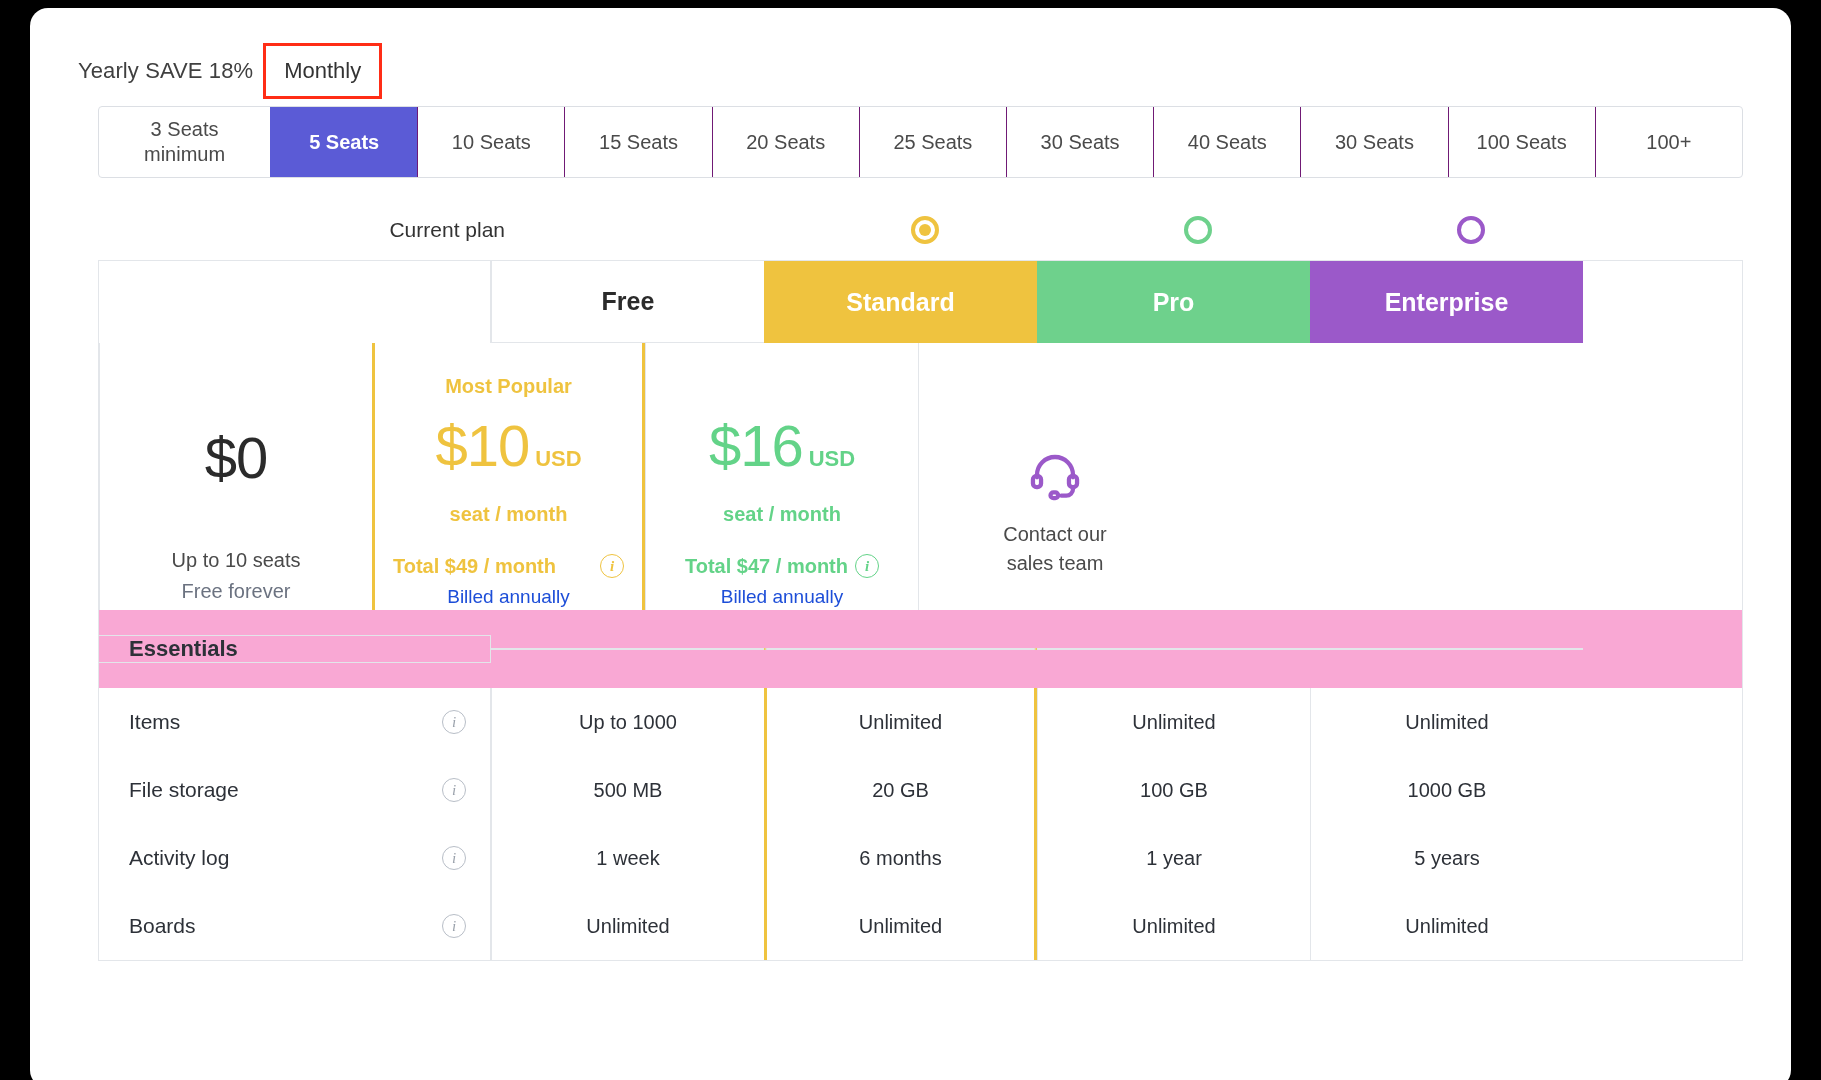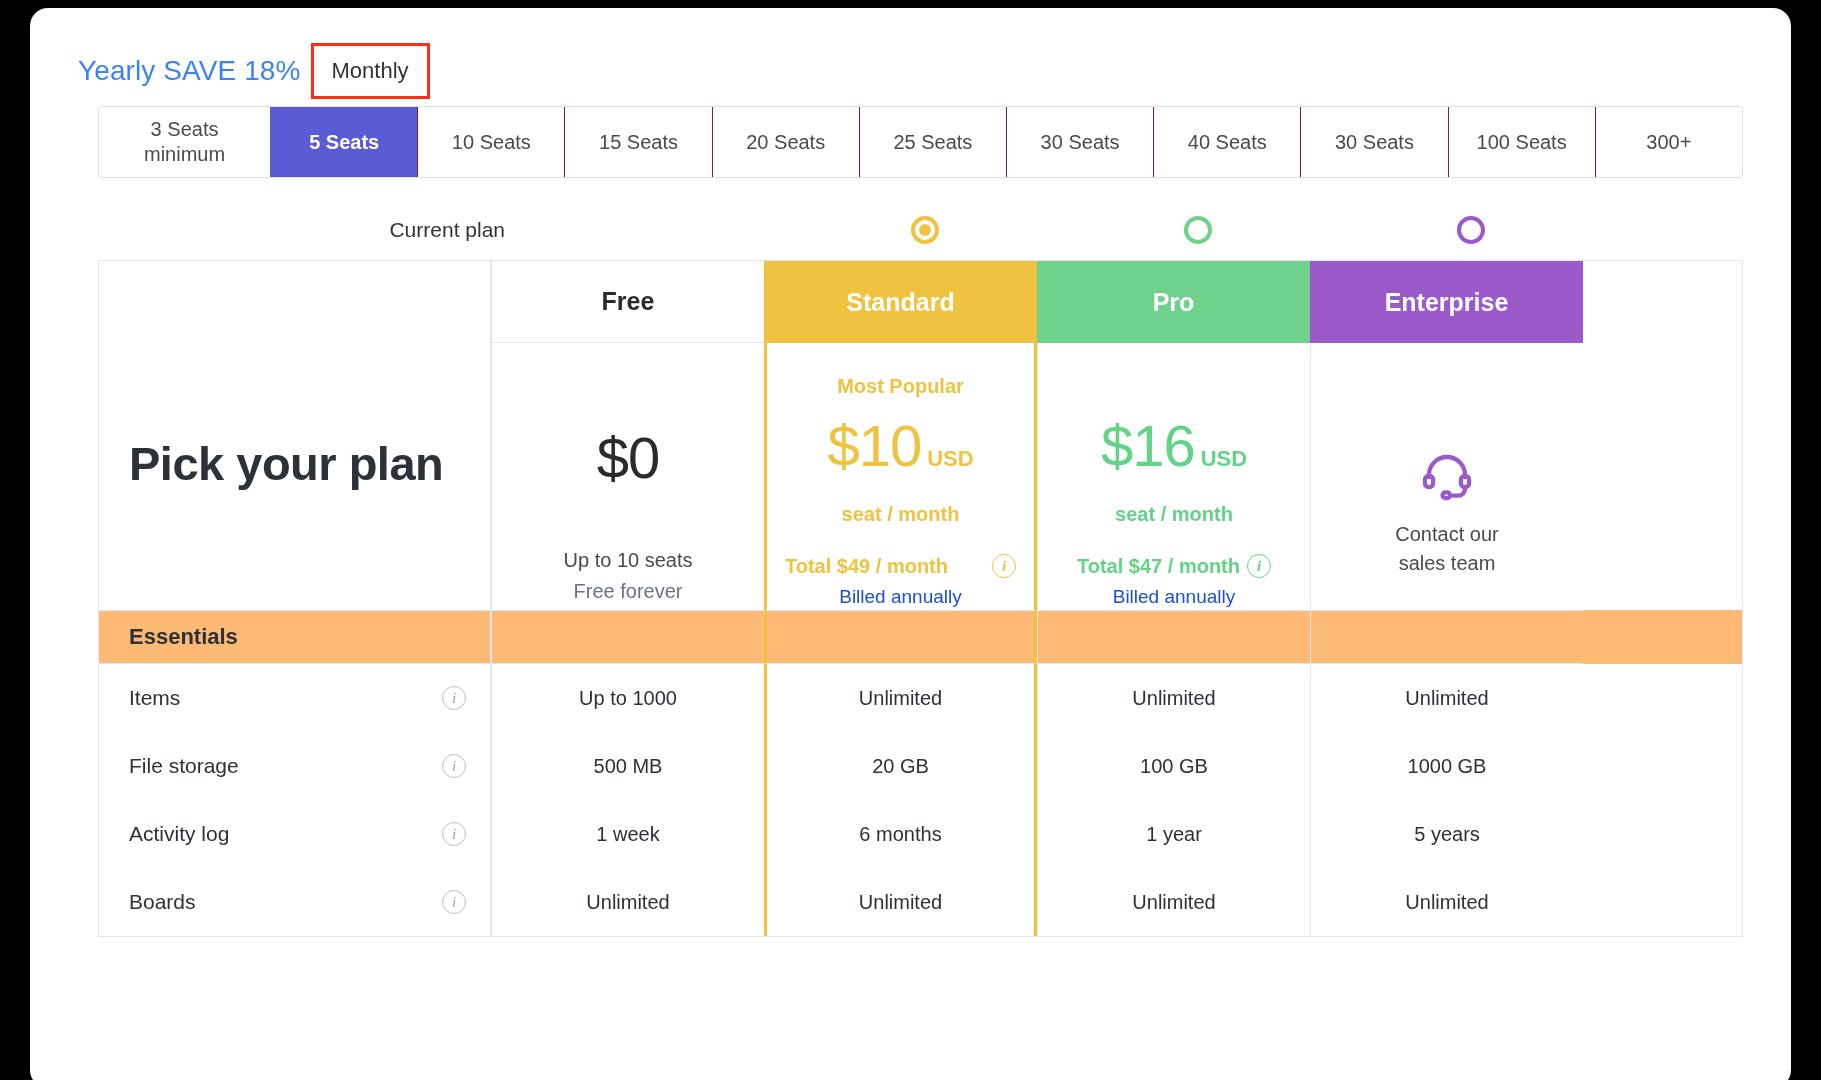--- a/index.html
+++ b/index.html
@@ -32,22 +32,22 @@
   }
 
   
   .billing-row {
     display: flex;
     align-items: center;
     padding: 34px 0 0 48px;
     height: 92px;
   }
   .billing-yearly {
-    font-size: 28px;
-    color: #3b82f6;
+    font-size: 22px;
+    color: #404040;
     letter-spacing: .1px;
     cursor: pointer;
     white-space: nowrap;
   }
   .billing-monthly-wrap {
     margin-left: 10px;
     border: 3px solid #ff2d16;
     padding: 14px 18px;
     line-height: 1;
     cursor: pointer;
@@ -245,22 +245,23 @@
   .contact-text {
     font-size: 20px;
     color: #4a4a4a;
     text-align: center;
     line-height: 1.45;
     margin-top: 14px;
   }
 
   
   .section-row {
-    background: #fdba74;
-    height: 54px;
+    background: #f9a8d4;
+    height: 78px;
+    align-items: center;
   }
   .section-row .col-feature {
     display: flex; align-items: center;
     padding-left: 30px;
     border-right: 1px solid #e3e6ea;
     border-top: 1px solid #e3e6ea;
     border-bottom: 1px solid #e3e6ea;
   }
   .section-title {
     font-size: 22px;
@@ -336,21 +337,21 @@
         </div>
         <div class="seat-cell active">5 Seats</div>
         <div class="seat-cell">10 Seats</div>
         <div class="seat-cell">15 Seats</div>
         <div class="seat-cell">20 Seats</div>
         <div class="seat-cell">25 Seats</div>
         <div class="seat-cell">30 Seats</div>
         <div class="seat-cell">40 Seats</div>
         <div class="seat-cell">30 Seats</div>
         <div class="seat-cell">100 Seats</div>
-        <div class="seat-cell">300+</div>
+        <div class="seat-cell">100+</div>
       </div>
 
     <div class="current-row">
       <div class="current-label-cell">
         <span class="current-label">Current plan</span>
       </div>
       <div id="radios" style="display:flex;">
           <div class="radio-cell"></div>
           <div class="radio-cell">
             <div class="radio" style="border-color: rgb(239, 195, 63);">
@@ -380,23 +381,20 @@
             <div class="col-plan plan-head" style="background: rgb(110, 209, 140);">
               <span>Pro</span>
             </div>
             <div class="col-plan plan-head" style="background: rgb(155, 89, 201);">
               <span>Enterprise</span>
             </div>
           </div>
       </div>
 
       <div class="trow price-row">
-        <div class="col-feature pick-cell">
-          <div class="pick-title">Pick your plan</div>
-        </div>
         <div id="price-cells" style="display:flex;">
             <div class="col-plan price-cell">
               <div class="spacer-pop"></div>
               <div class="amount" style="margin-top: 22px;">
                 <span class="big" style="color: rgb(43, 43, 43);">$0</span>
               </div>
               <div class="price-note-group" style="margin-top: 62px;">
                 <div class="free-note">Up to 10 seats</div>
                 <div class="free-note2">Free forever</div>
               </div>

